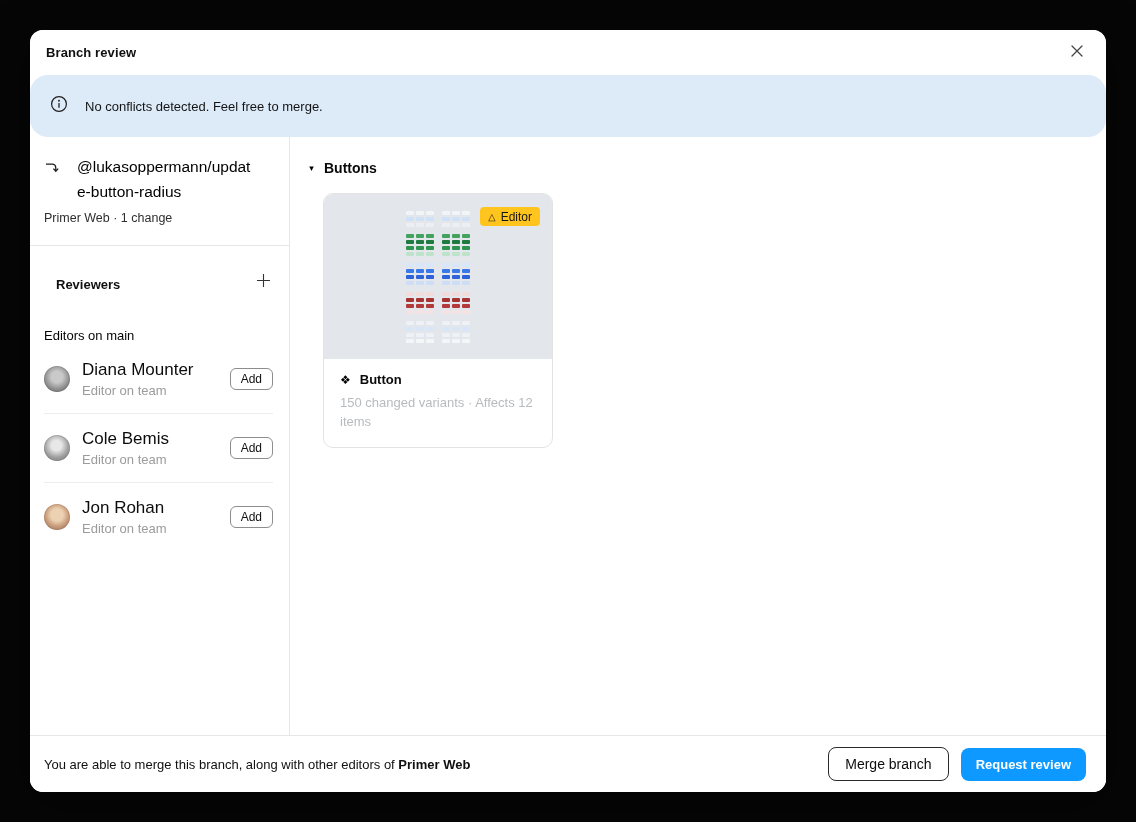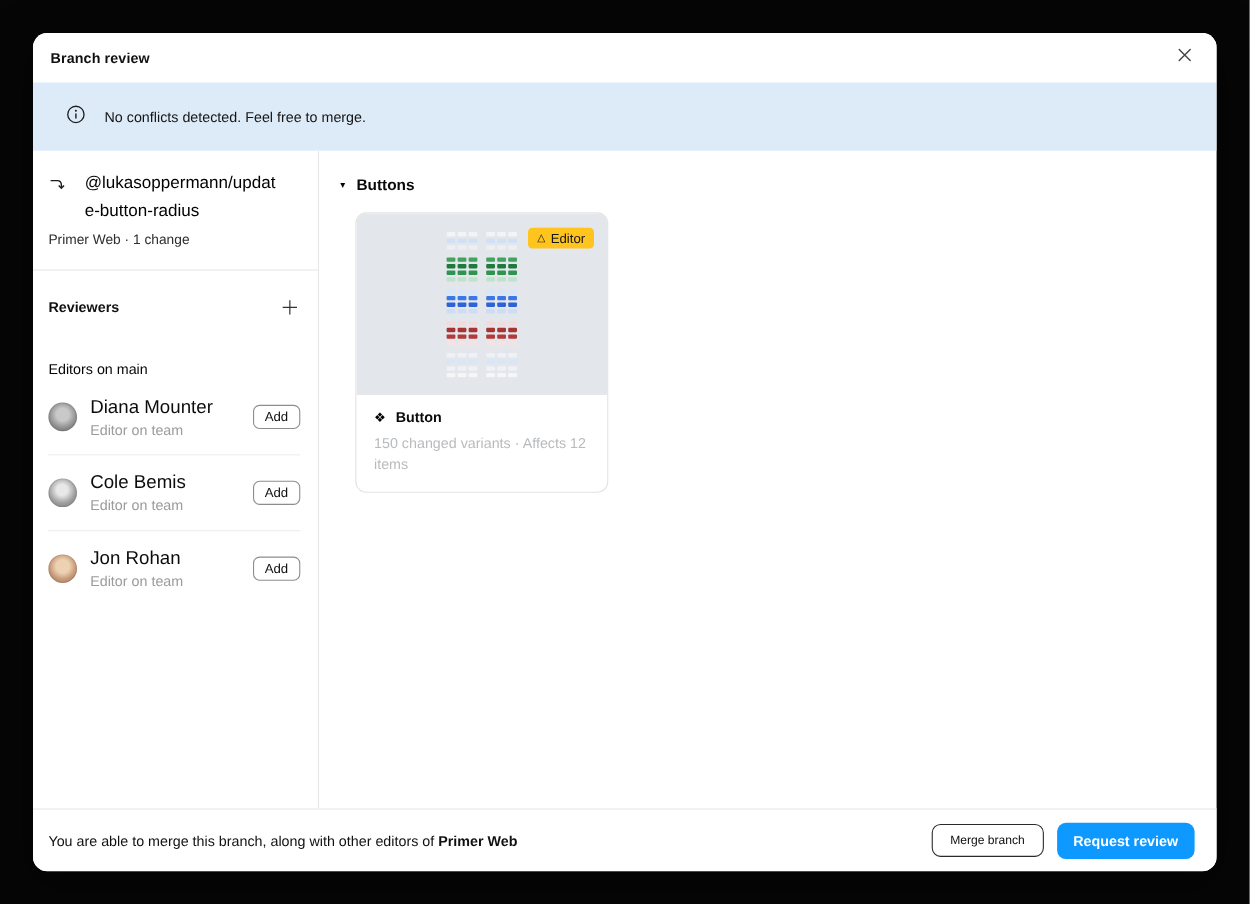--- a/index.html
+++ b/index.html
@@ -17,34 +17,34 @@
     box-shadow:0 10px 40px rgba(0,0,0,.55);
   }
   
   .hdr { flex:none; height:45px; display:flex; align-items:center;
          justify-content:space-between; padding:0 18px 0 16px; background:#fff; }
   .hdr-title { font-size:13px; font-weight:700; color:#101010; letter-spacing:.1px; }
   .close-btn { width:22px; height:22px; display:flex; align-items:center;
                justify-content:center; cursor:pointer; }
   
   .banner { flex:none; height:62px; background:var(--banner-bg,#ddebf9);
-            display:flex; align-items:center; padding:0 30px; gap:17px; }
+            display:flex; align-items:center; padding:0 20px; gap:17px;border-radius:18px; }
   .banner-text { font-size:13px; color:#141414; }
   
   .content { flex:1; display:flex; min-height:0; }
   .sidebar { width:260px; flex:none; border-right:1px solid #e6e6e6;
              display:flex; flex-direction:column; }
   .branch-sec { padding:17px 16px 20px 14px; border-bottom:1px solid #e6e6e6; }
   .branch-row { display:flex; gap:16px; align-items:flex-start; }
   .branch-ic { flex:none; margin-top:5px; }
   .branch-name { font-size:15.5px; line-height:25px; font-weight:500; color:#000;
                  word-break:break-all; width:178px; }
   .branch-meta { font-size:12.5px; color:#2e2e2e; margin-top:7px; }
   .reviewers { padding:26px 16px 0 14px; }
-  .rev-hdr { display:flex; justify-content:space-between; align-items:flex-start; }
+  .rev-hdr { display:flex; justify-content:space-between; align-items:flex-end;margin-left:12px; }
   .rev-title { font-size:13px; font-weight:700; color:#101010; }
   .plus-btn { width:20px; height:20px; display:flex; align-items:center;
               justify-content:center; cursor:pointer; }
   .person { display:flex; align-items:center; gap:12px; margin-top:20px; }
   .avatar { width:24px; height:24px; border-radius:50%; flex:none;
             box-shadow: inset 0 0 0 1px rgba(0,0,0,.08); }
   .av-gray1 { background: radial-gradient(circle at 50% 38%, #d9d9d9 0 26%, #9a9a9a 60%, #6f6f6f 100%); }
   .av-gray2 { background: radial-gradient(circle at 50% 42%, #c9c9c9 0 28%, #8d8d8d 62%, #5f5f5f 100%); }
   .av-gray3 { background: radial-gradient(circle at 48% 40%, #e8e8e8 0 24%, #9f9f9f 58%, #707070 100%); }
   .av-warm  { background: radial-gradient(circle at 50% 42%, #ecd2b2 0 30%, #c59877 60%, #8e6a55 100%); }
@@ -82,21 +82,21 @@
   .comp-row { display:flex; align-items:center; gap:9px; }
   .comp-ic { font-size:12px; color:#000; line-height:1; }
   .comp-name { font-size:13px; font-weight:600; color:#0a0a0a; }
   .caption { margin-top:6px; font-size:13px; line-height:19px; color:#b8bbbe; }
   
   .footer { flex:none; height:57px; border-top:1px solid #e6e6e6;
             display:flex; align-items:center; padding:0 20px 0 14px; gap:12px; background:#fff; }
   .footer-msg { flex:1; font-size:13px; color:#101010; }
   .footer-msg b { font-weight:700; }
   .btn-outline { border:1px solid #2a2a2a; background:#fff; border-radius:8px;
-                 padding:8px 16px; font-size:11px; color:#0c0c0c; cursor:pointer;
+                 padding:8px 16px; font-size:14px; color:#0c0c0c; cursor:pointer;
                  font-family:"Liberation Sans", sans-serif; }
   .btn-primary { border:none; background:var(--accent,#0d99ff); color:#fff;
                  border-radius:8px; padding:9px 15px; font-size:13px; font-weight:600;
                  cursor:pointer; font-family:"Liberation Sans", sans-serif; }
 </style>
 </head>
 <body>
 
 <div class="dialog">
 

